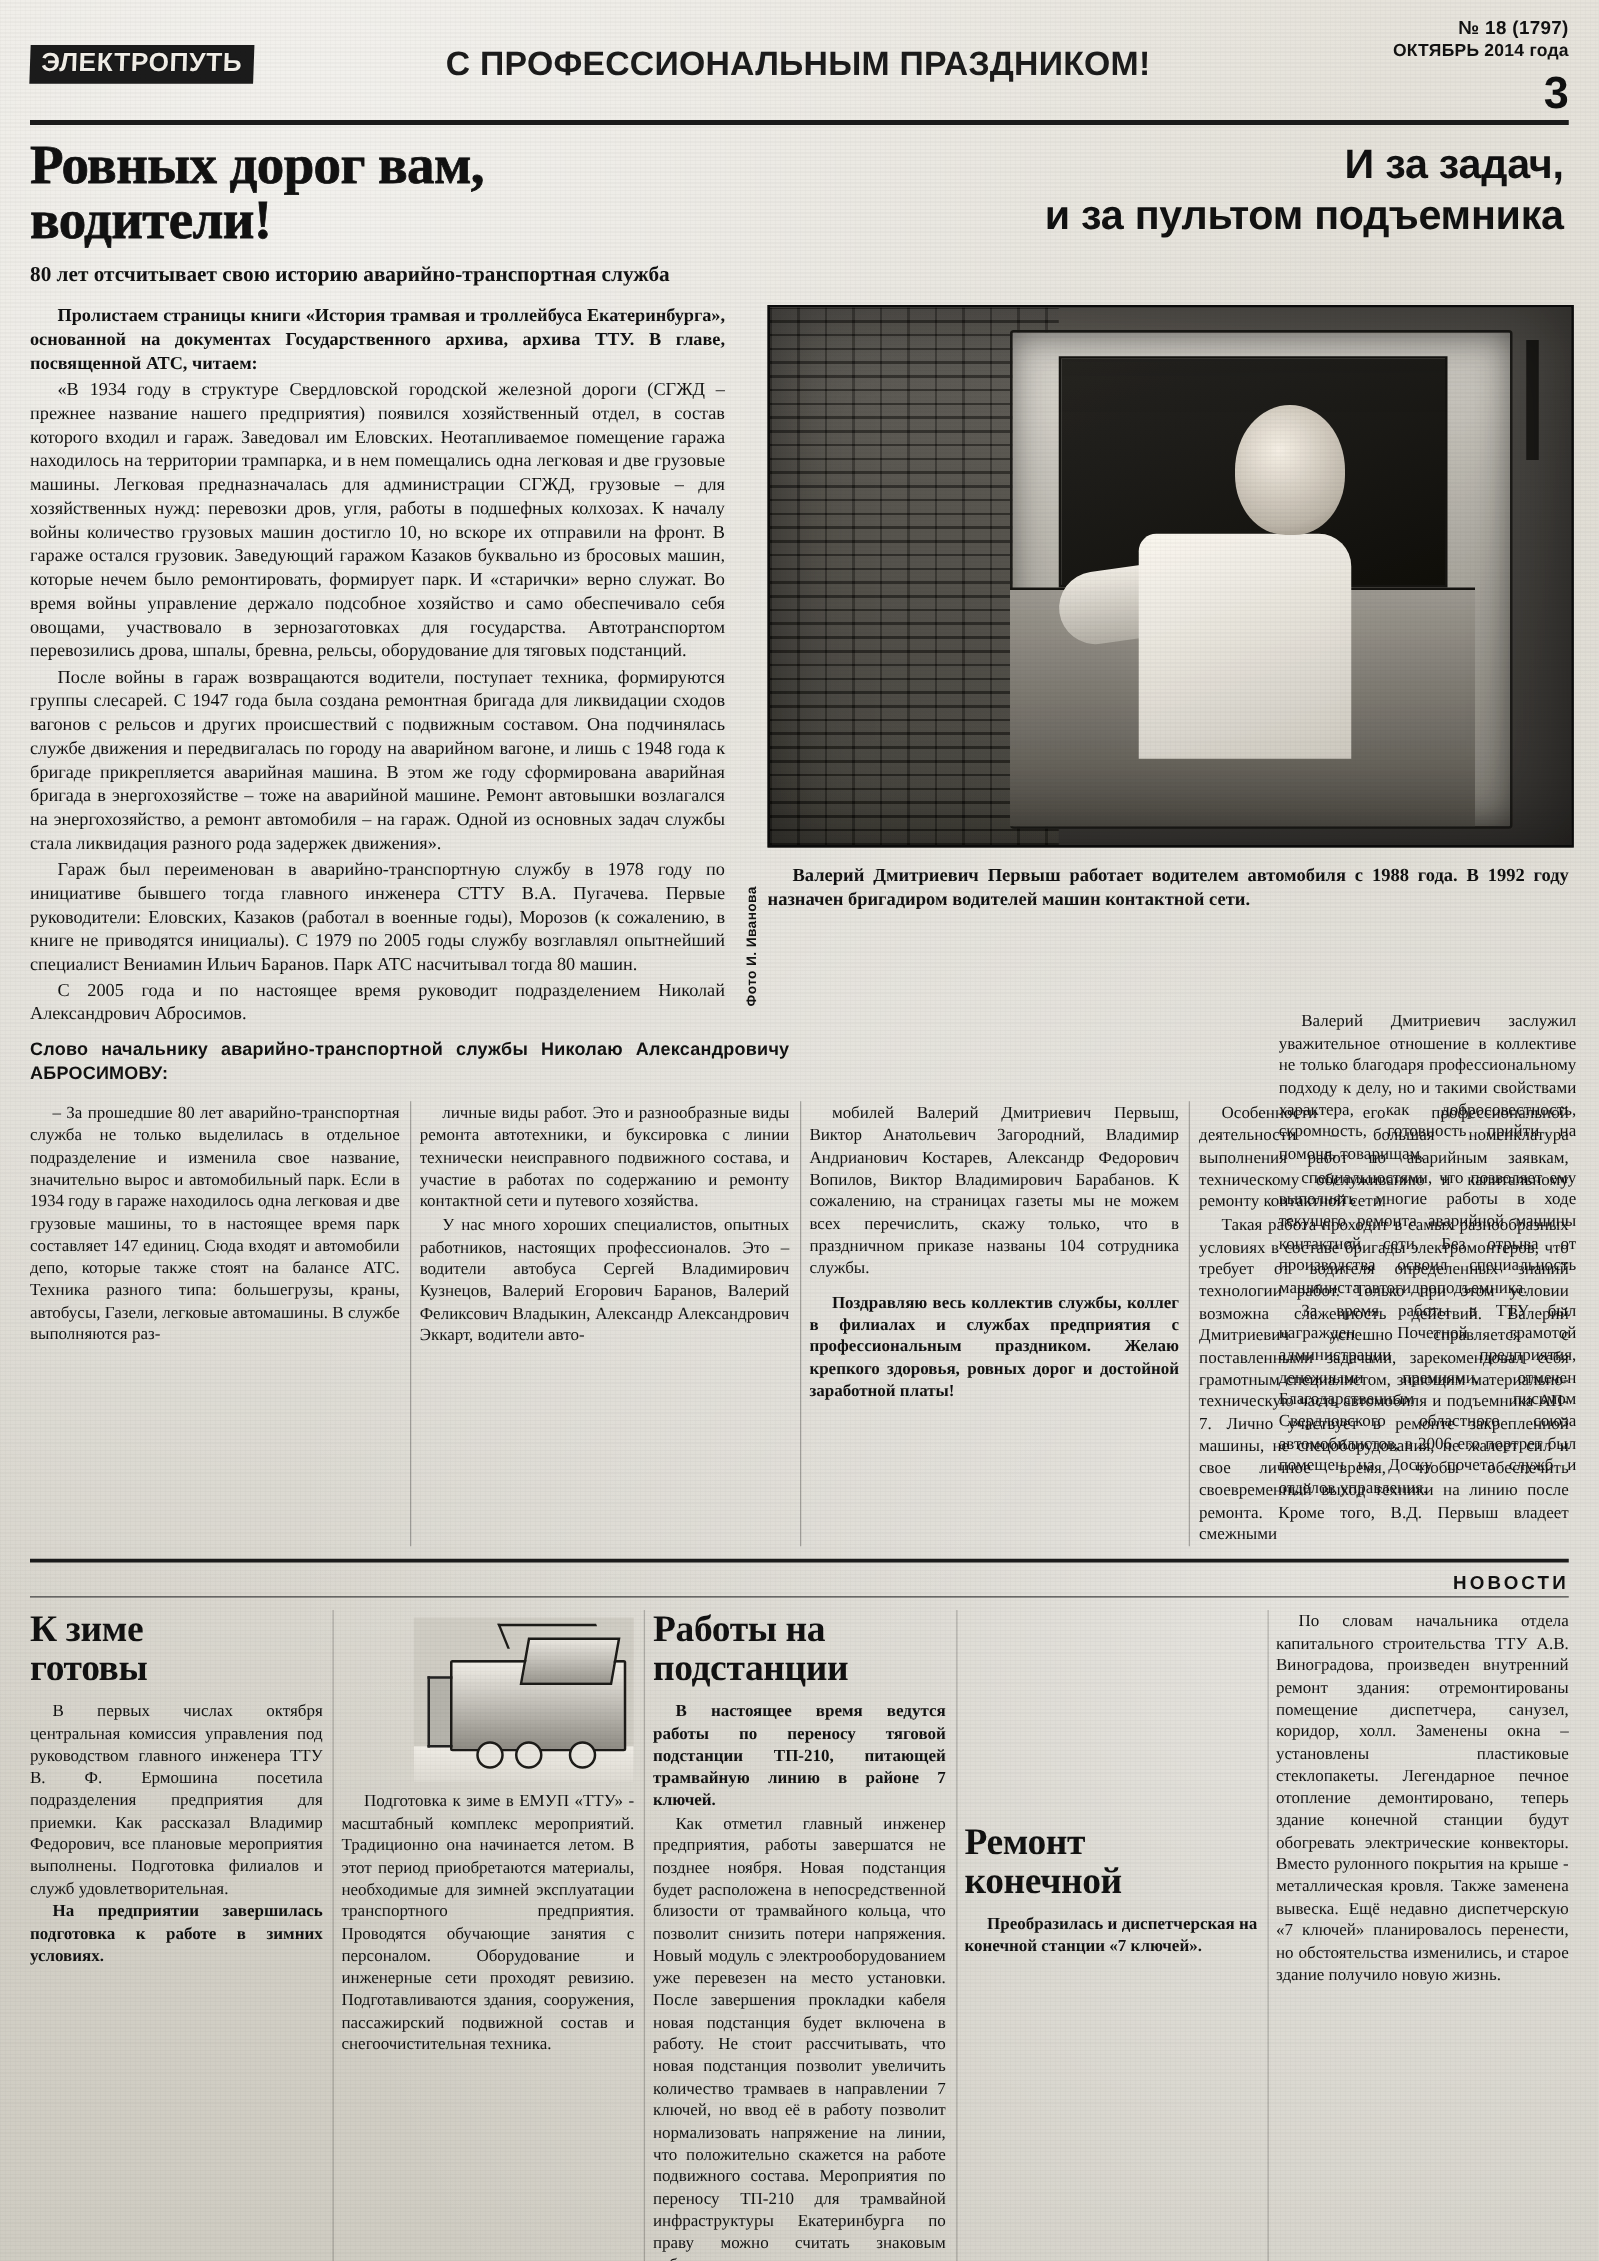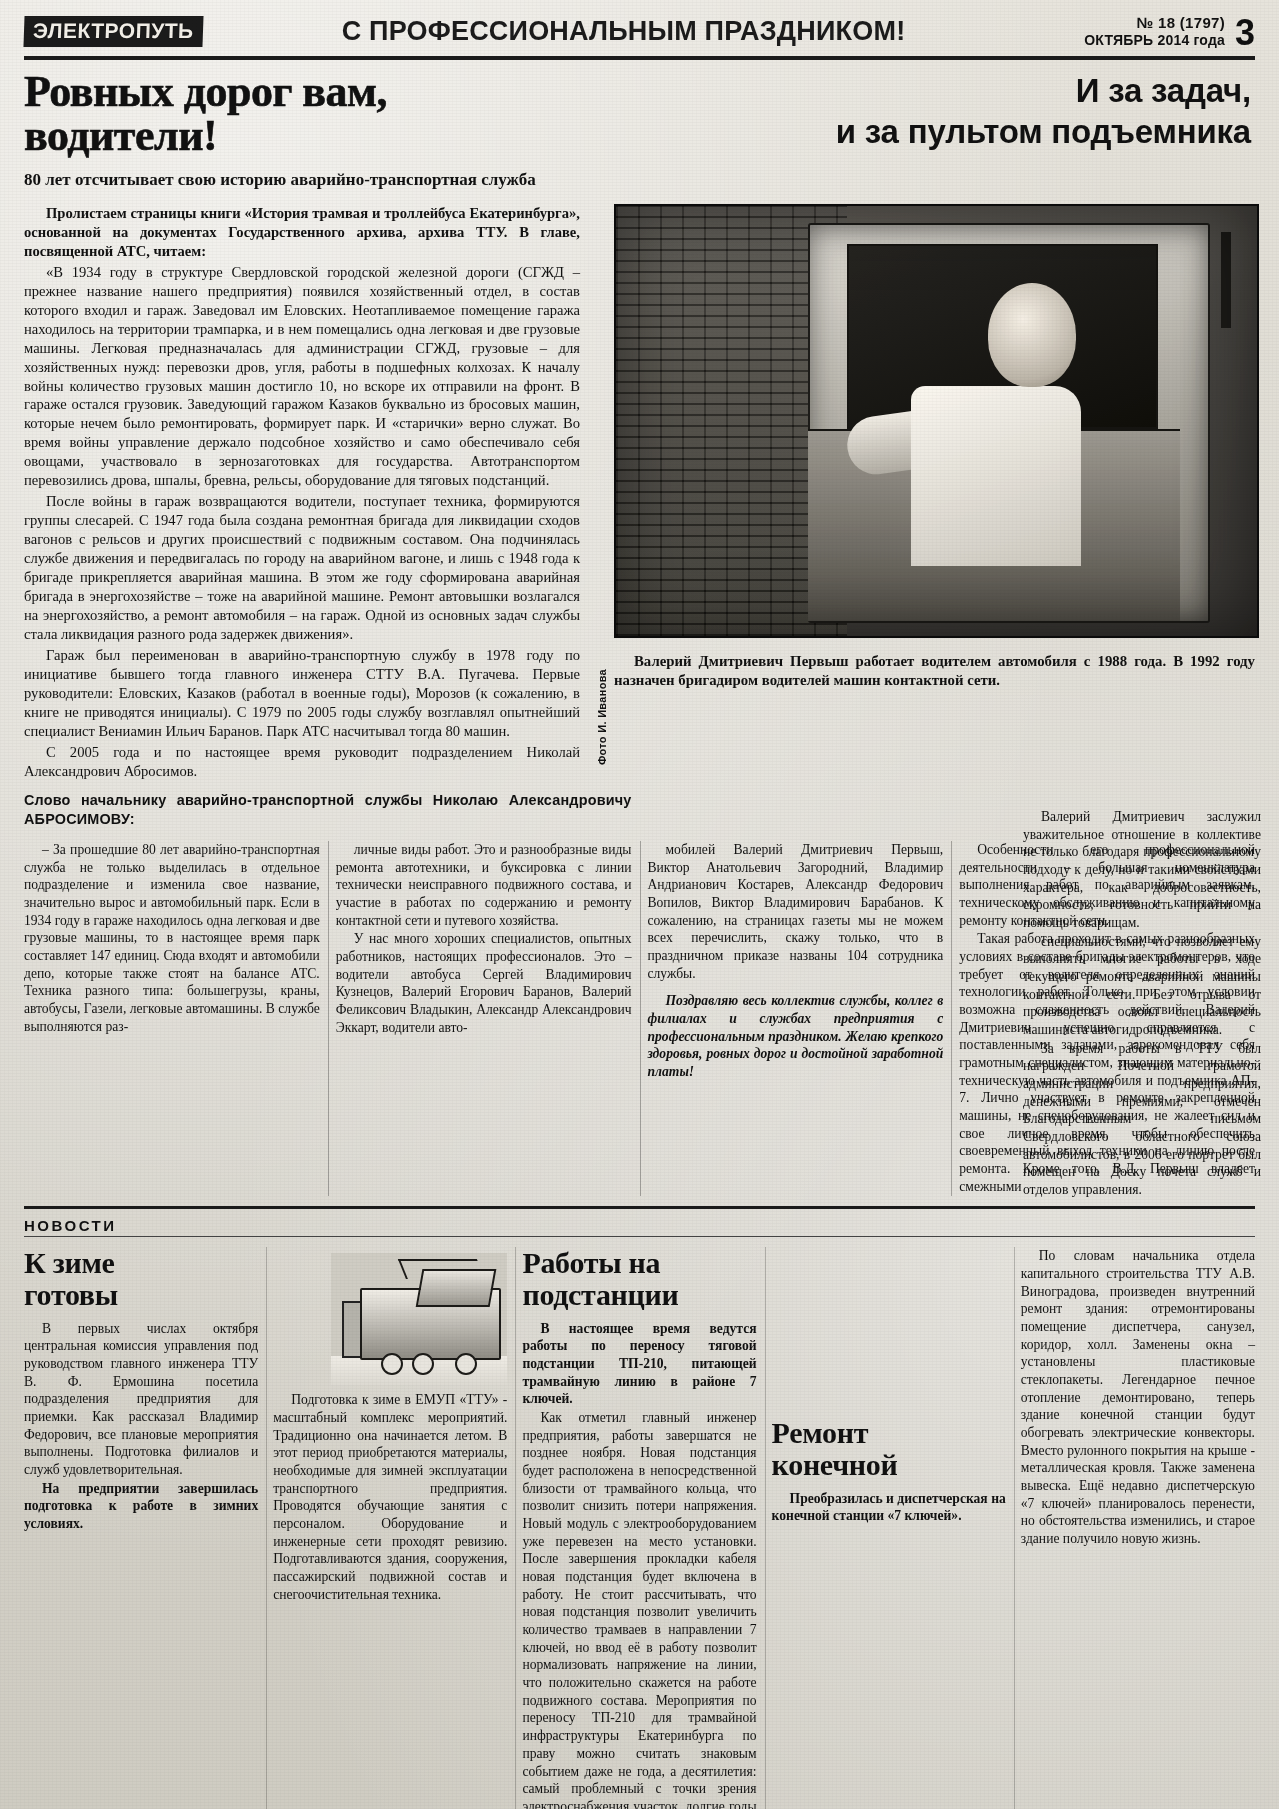--- a/index.html
+++ b/index.html
@@ -43,21 +43,21 @@
     transform:skewX(-2deg);
     text-shadow:0 0 1px #000;
   }
   .mast-center{
     font-family:"Liberation Sans", sans-serif;
     font-weight:bold;font-size:27px;letter-spacing:.2px;
     color:#1b1b1b;
     flex:1;text-align:center;
     margin-left:-40px;
   }
-  .mast-right{display:flex;align-items:flex-end;gap:10px;}
+  .mast-right{display:flex;align-items:flex-end;gap:10px;flex-direction:column;}
   .issue-block{
     font-family:"Liberation Sans", sans-serif;
     text-align:right;font-weight:bold;line-height:1.2;
   }
   .issue-no{font-size:15px;letter-spacing:.3px;}
   .issue-date{font-size:14px;letter-spacing:.2px;}
   .page-no{
     font-family:"Liberation Sans", sans-serif;
     font-weight:bold;font-size:36px;line-height:.85;
     color:#101010;
@@ -155,29 +155,30 @@
   .band .col + .col::before{
     content:"";position:absolute;left:-8px;top:0;bottom:0;width:1px;background:rgba(0,0,0,.28);
   }
   p.sm{
     margin:0 0 1px 0;
     font-size:13.6px;line-height:1.30;
     text-align:justify;text-indent:18px;
     hyphens:auto;
   }
   p.sm.bold{font-weight:bold;}
-  p.sm.ital{font-style:italic;font-weight:bold;}
+  p.sm.ital{font-weight:bold;}
 
   .rule-mid{height:3px;background:#1b1b1b;margin:10px 6px 0 6px;}
 
   
   .news-label{
     font-family:"Liberation Sans", sans-serif;
     font-weight:bold;font-size:15px;letter-spacing:2.5px;
     margin:8px 6px 2px 6px;
+    text-align:right;
   }
   .rule-thin{height:1px;background:#444;margin:2px 6px 10px 6px;}
   .news-grid{
     display:grid;grid-template-columns:repeat(5, 1fr);
     column-gap:15px;padding:0 6px;
   }
   .news-grid .col + .col::before{
     content:"";position:absolute;left:-7px;top:0;bottom:0;width:1px;background:rgba(0,0,0,.22);
   }
   .news-grid .col{position:relative;}

